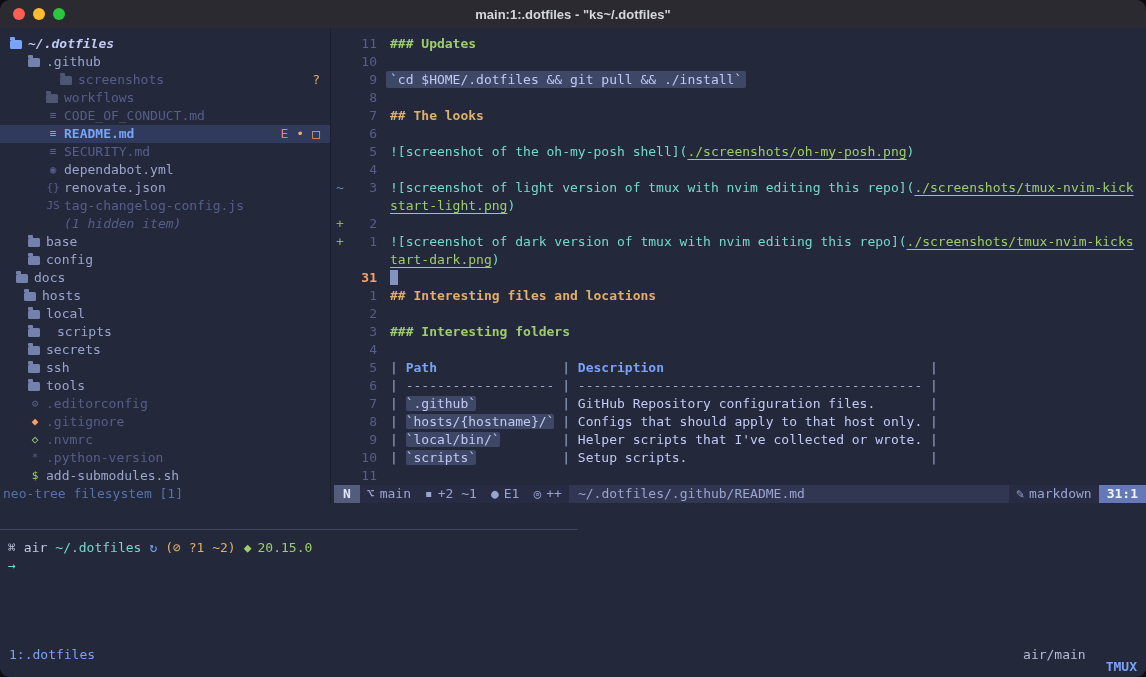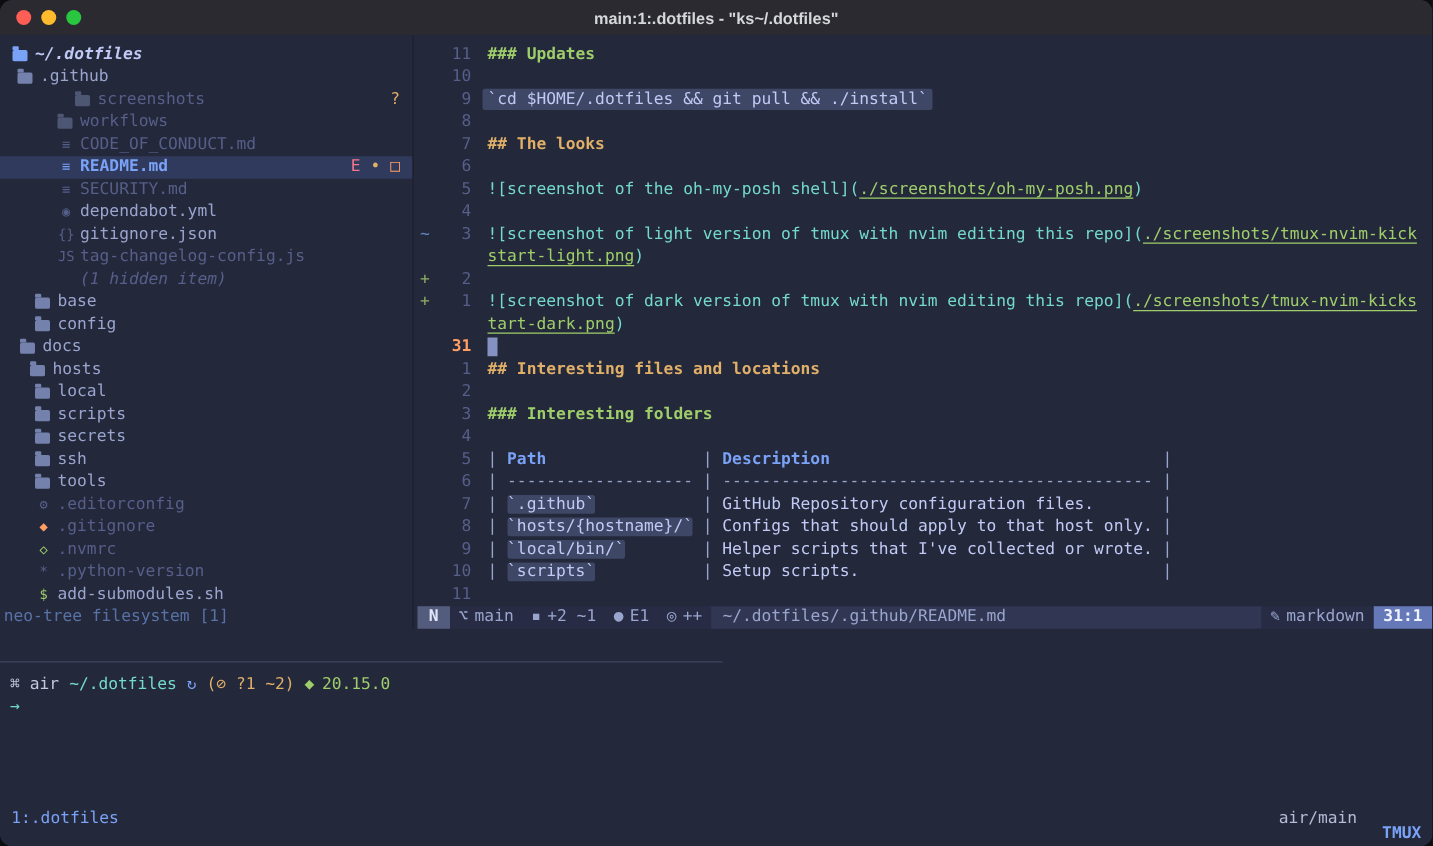--- a/index.html
+++ b/index.html
@@ -88,36 +88,36 @@
       <span class="light yellow"></span>
       <span class="light green"></span>
     </div>
     <div class="title">main:1:.dotfiles - "ks~/.dotfiles"</div>
   </div>
 
   <div class="term">
 
     <div class="neotree">
         <div class="trow st-root" style="padding-left: 10px;"><span class="fi fc-blue"></span><span class="lbl">~/.dotfiles</span></div>
-        <div class="trow st-normal" style="padding-left: 14px;"><span class="fi fc-slate"></span><span class="lbl">.github</span></div>
+        <div class="trow st-normal" style="padding-left: 28px;"><span class="fi fc-slate"></span><span class="lbl">.github</span></div>
         <div class="trow st-dim" style="padding-left: 60px;"><span class="fi fc-dim"></span><span class="lbl">screenshots</span><span class="marks"><span class="mk mc-yellow">?</span></span></div>
         <div class="trow st-dim" style="padding-left: 46px;"><span class="fi fc-dim"></span><span class="lbl">workflows</span></div>
         <div class="trow st-dim" style="padding-left: 46px;"><span class="gi gc-dim">≡</span><span class="lbl">CODE_OF_CONDUCT.md</span></div>
         <div class="trow st-selected" style="padding-left: 46px;"><span class="gi gc-blue">≡</span><span class="lbl">README.md</span><span class="marks"><span class="mk mc-red">E</span><span class="mk mc-yellow">•</span><span class="mk mc-orange">□</span></span></div>
         <div class="trow st-dim" style="padding-left: 46px;"><span class="gi gc-dim">≡</span><span class="lbl">SECURITY.md</span></div>
         <div class="trow st-normal" style="padding-left: 46px;"><span class="gi gc-dim">◉</span><span class="lbl">dependabot.yml</span></div>
-        <div class="trow st-normal" style="padding-left: 46px;"><span class="gi gc-dim">{}</span><span class="lbl">gitignore.json</span></div>
+        <div class="trow st-normal" style="padding-left: 46px;"><span class="gi gc-dim">{}</span><span class="lbl">renovate.json</span></div>
         <div class="trow st-dim" style="padding-left: 46px;"><span class="gi gc-dim">JS</span><span class="lbl">tag-changelog-config.js</span></div>
         <div class="trow st-hidden" style="padding-left: 46px;"><span class="gi gc-dim"></span><span class="lbl">(1 hidden item)</span></div>
         <div class="trow st-normal" style="padding-left: 28px;"><span class="fi fc-slate"></span><span class="lbl">base</span></div>
         <div class="trow st-normal" style="padding-left: 28px;"><span class="fi fc-slate"></span><span class="lbl">config</span></div>
         <div class="trow st-normal" style="padding-left: 16px;"><span class="fi fc-slate"></span><span class="lbl">docs</span></div>
         <div class="trow st-normal" style="padding-left: 24px;"><span class="fi fc-slate"></span><span class="lbl">hosts</span></div>
         <div class="trow st-normal" style="padding-left: 28px;"><span class="fi fc-slate"></span><span class="lbl">local</span></div>
-        <div class="trow st-normal" style="padding-left: 28px;"><span class="fi fc-slate"></span><span class="lbl">scripts</span></div>
+        <div class="trow st-normal" style="padding-left: 28px; gap: 11px;"><span class="fi fc-slate"></span><span class="lbl">scripts</span></div>
         <div class="trow st-normal" style="padding-left: 28px;"><span class="fi fc-slate"></span><span class="lbl">secrets</span></div>
         <div class="trow st-normal" style="padding-left: 28px;"><span class="fi fc-slate"></span><span class="lbl">ssh</span></div>
         <div class="trow st-normal" style="padding-left: 28px;"><span class="fi fc-slate"></span><span class="lbl">tools</span></div>
         <div class="trow st-dim" style="padding-left: 28px;"><span class="gi gc-dim">⚙</span><span class="lbl">.editorconfig</span></div>
         <div class="trow st-dim" style="padding-left: 28px;"><span class="gi gc-orange">◆</span><span class="lbl">.gitignore</span></div>
         <div class="trow st-dim" style="padding-left: 28px;"><span class="gi gc-green">◇</span><span class="lbl">.nvmrc</span></div>
         <div class="trow st-dim" style="padding-left: 28px;"><span class="gi gc-dim">*</span><span class="lbl">.python-version</span></div>
         <div class="trow st-normal" style="padding-left: 28px;"><span class="gi gc-green">$</span><span class="lbl">add-submodules.sh</span></div>
       </div>
     <div class="vsep"></div>

